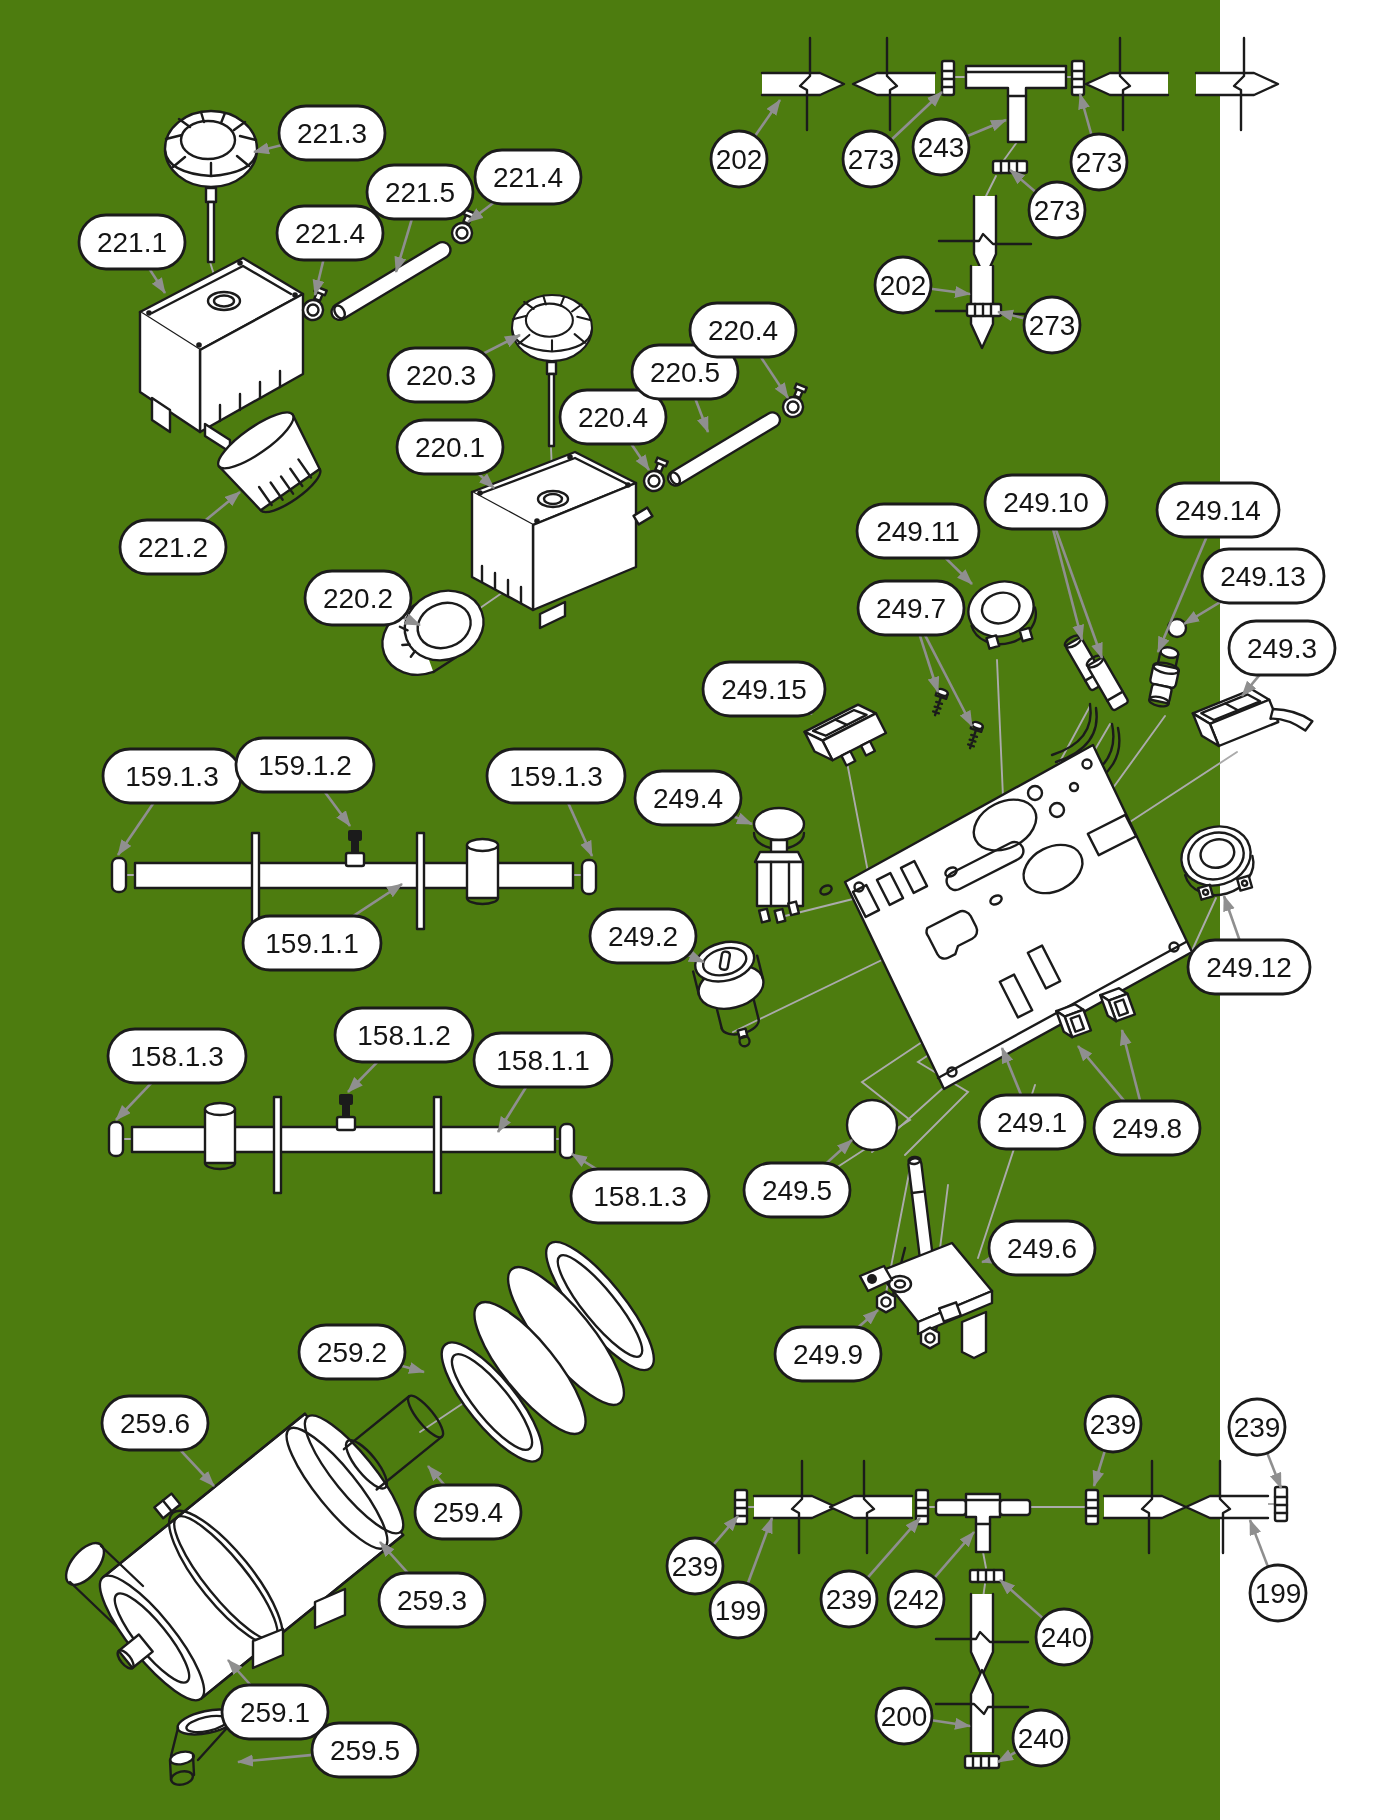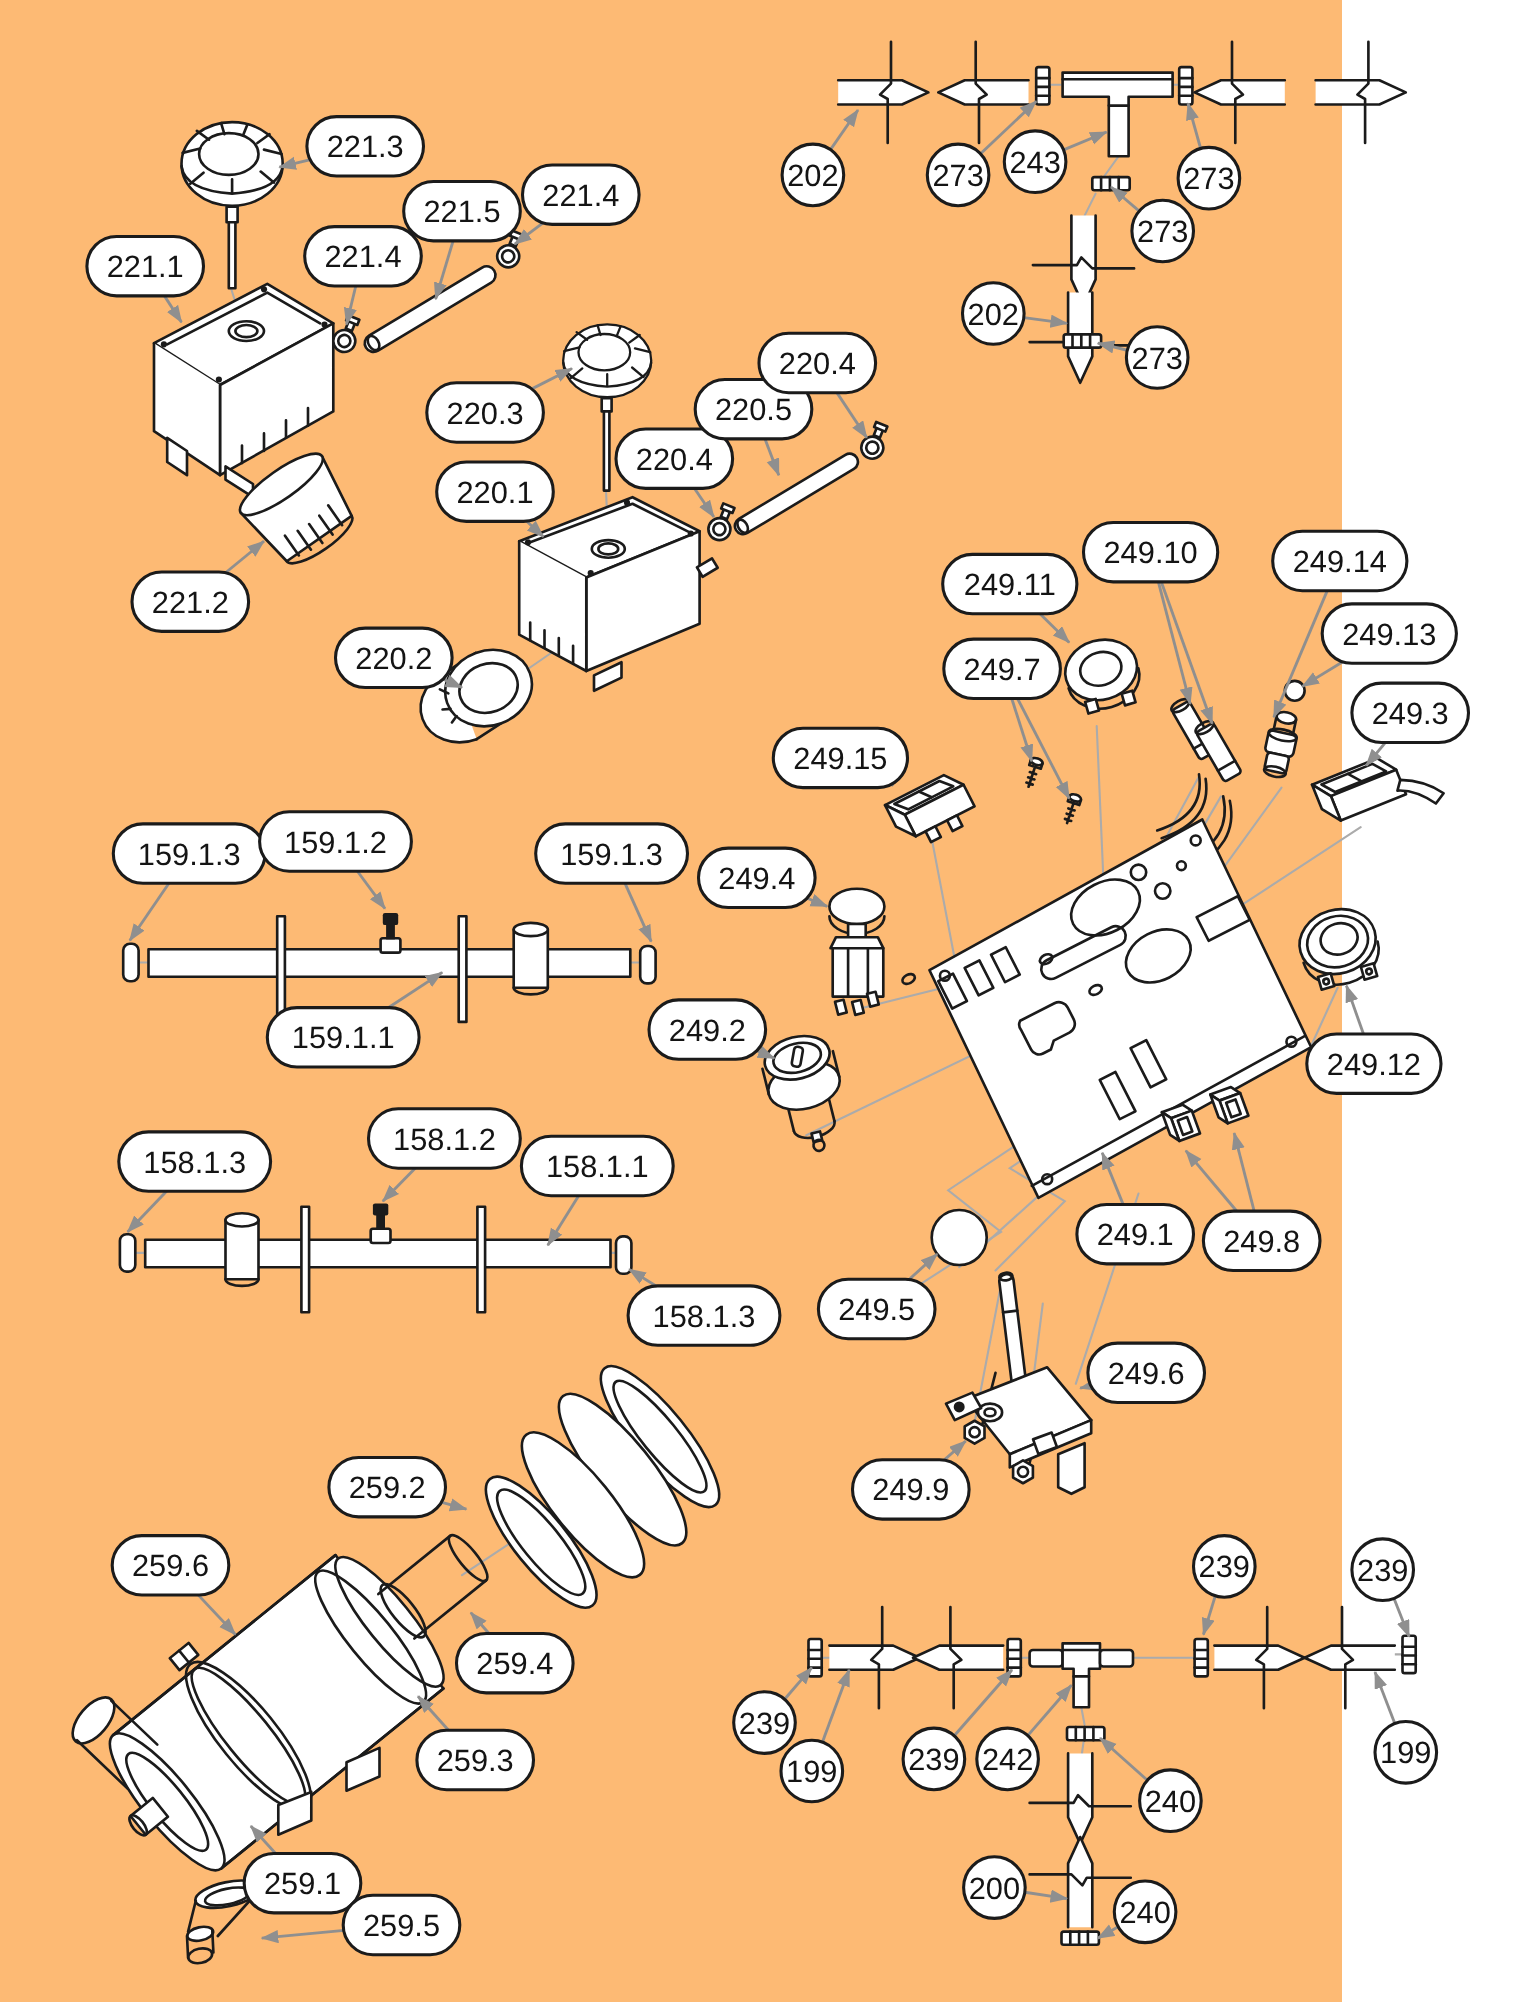--- a/index.html
+++ b/index.html
@@ -1,16 +1,16 @@
 <!DOCTYPE html>
 <html><head>
 <meta charset="utf-8">
 <style>
   html,body{margin:0;padding:0;background:#ffffff}
-  .stage{width:1220px;height:1820px;position:relative;background:#fdba74}
+  .stage{width:1220px;height:1820px;position:relative;background:#4d7c0f}
   .ink{stroke:#1b1b1b;fill:none;stroke-width:2.4;stroke-linejoin:round;stroke-linecap:round}
   .wf{fill:#ffffff}
   .df{fill:#1b1b1b;stroke:none}
   .gl{stroke:#ababab;fill:none;stroke-width:1.9;stroke-linecap:round}
   .ld{stroke:#8f8f8f;stroke-width:2.6;fill:none}
   .co{fill:#ffffff;stroke:#1b1b1b;stroke-width:2.8}
   .ct{font-family:"Liberation Sans",sans-serif;font-size:28px;fill:#141414;text-anchor:middle}
 </style>
 </head>
 <body>

